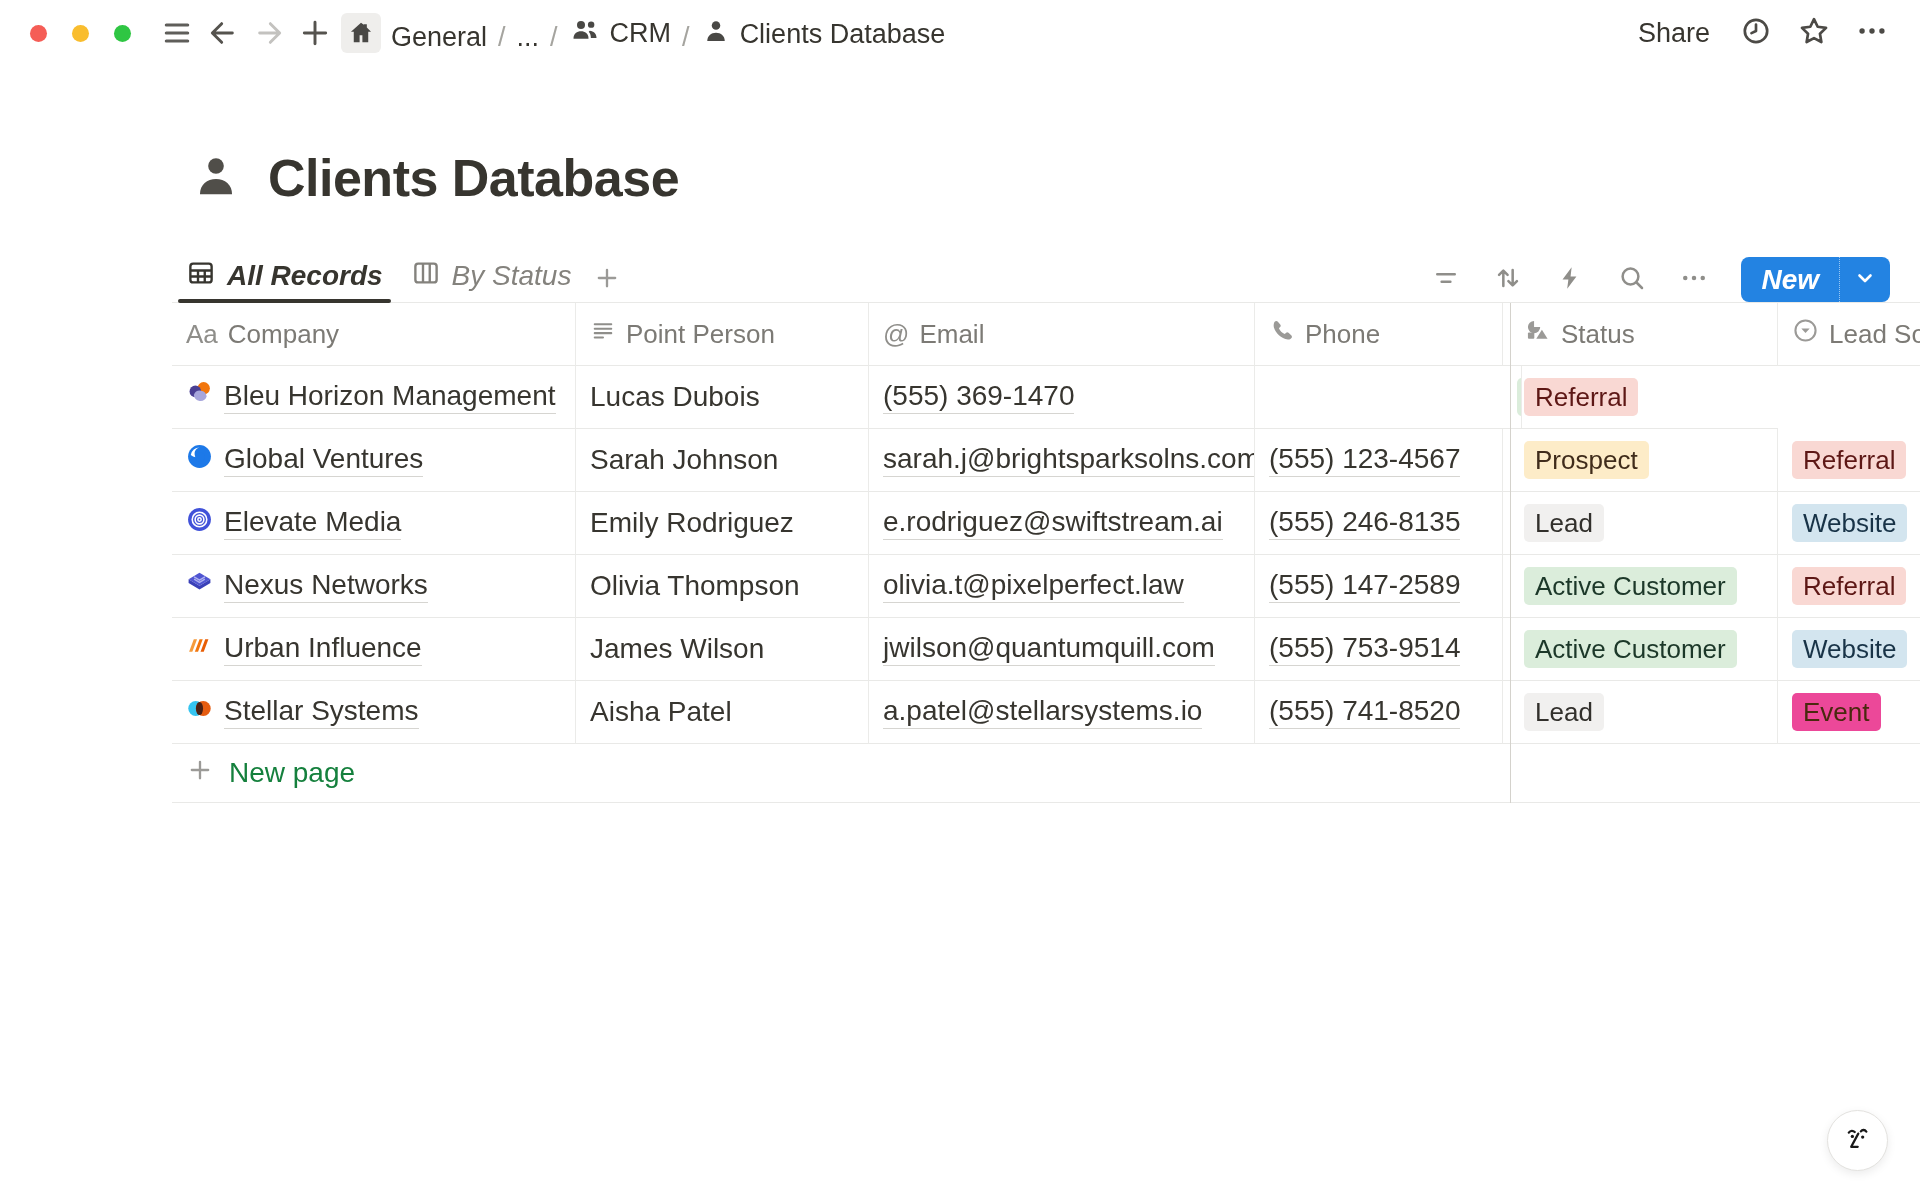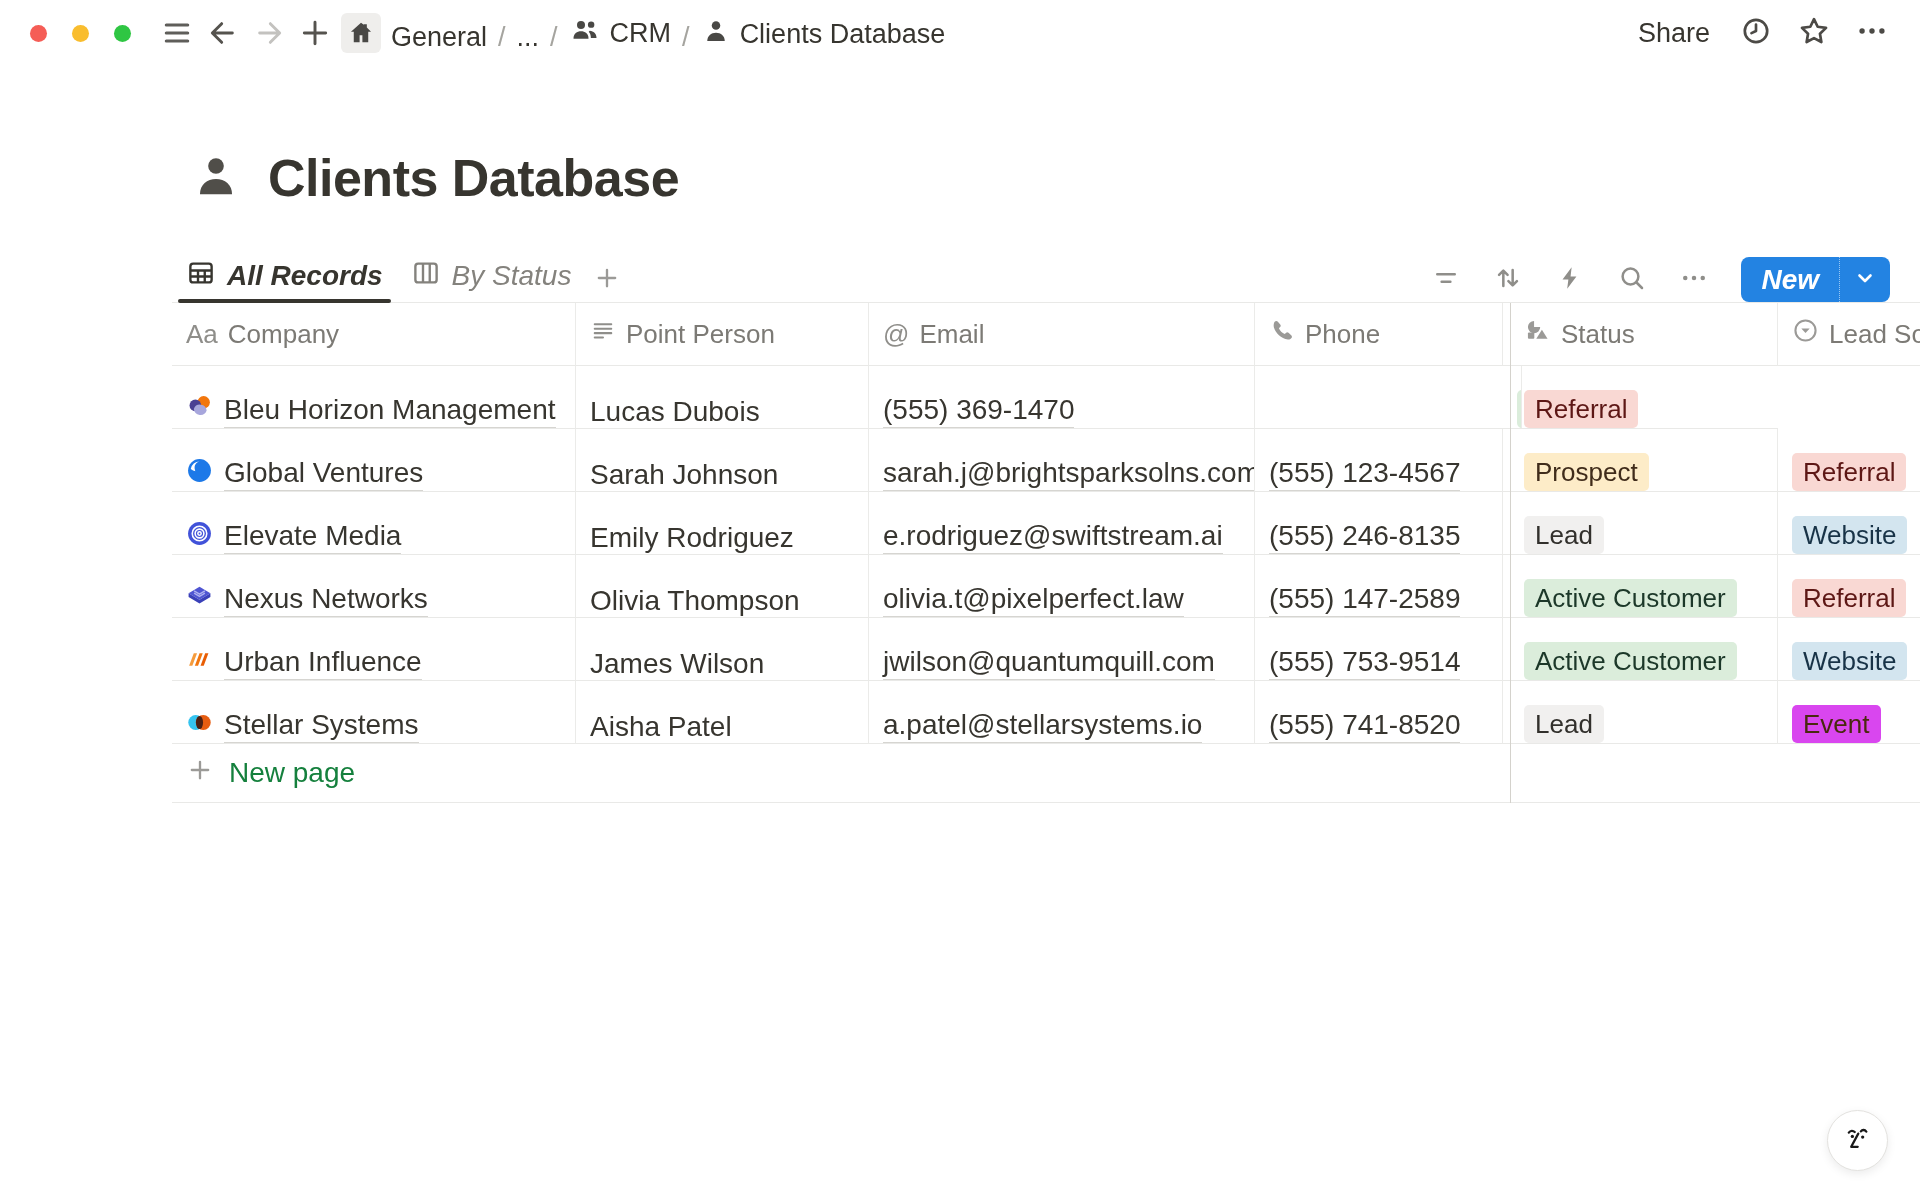--- a/index.html
+++ b/index.html
@@ -39,21 +39,21 @@
   .va-icon { width:42px; height:42px; display:flex; align-items:center; justify-content:center; border-radius:6px; cursor:pointer; }
   .new-btn { display:flex; align-items:stretch; height:45px; border-radius:8px; overflow:hidden; color:#fff; cursor:pointer; margin-left:6px; }
   .new-main { display:flex; align-items:center; padding:0 20px; font-size:28px; font-weight:700; }
   .new-chev { display:flex; align-items:center; padding:0 13px; border-left:1px dotted rgba(255,255,255,0.55); }
 
   
   .table { position:absolute; left:172px; top:303px; width:1748px; }
   .trow { display:grid; grid-template-columns:404px 293px 386px 248px 7px 268px 142px; }
   .thead { height:63px; color:#7c7a75; font-size:26px; }
   .thead .cell { display:flex; align-items:center; gap:10px; }
-  .cell { padding:0 4px 0 14px; display:flex; align-items:flex-end; overflow:hidden; white-space:nowrap; border-bottom:1px solid #e9e9e7; }
+  .cell { padding:0 4px 0 14px; display:flex; align-items:center; overflow:hidden; white-space:nowrap; border-bottom:1px solid #e9e9e7; }
   .cell.vline { border-right:1px solid #ebebe9; }
   .spacer { border-bottom:1px solid #e9e9e7; }
   .drow { height:63px; font-size:28px; }
   .company { gap:11px; font-weight:500; }
   .u { border-bottom:1.5px solid #d6d5d1; padding-bottom:1px; }
   .badge { font-size:26px; line-height:1.25; padding:3px 11px; border-radius:5px; font-weight:400; }
   .heavy-divider { position:absolute; left:1338px; top:0; width:1px; background:#d4d2cc; }
   .newpage-row { height:59px; display:flex; align-items:center; gap:15px; color:#15803d; font-size:28px; border-bottom:1px solid #e9e9e7; padding-left:14px; cursor:pointer; }
 
   
@@ -449,21 +449,21 @@
             <span class="u">a.patel@stellarsystems.io</span>
           </div>
           <div class="cell vline">
             <span class="u">(555) 741-8520</span>
           </div>
           <div class="spacer"></div>
           <div class="cell vline">
             <span class="badge" style="background: rgb(241, 240, 239); color: rgb(50, 48, 44);">Lead</span>
           </div>
           <div class="cell">
-            <span class="badge" style="background: #d946ef; color: rgb(73, 41, 14);">Event</span>
+            <span class="badge" style="background: #ec4899; color: rgb(73, 41, 14);">Event</span>
           </div>
         </div>
       </div>
 
     <div class="newpage-row">
       <span>
         <svg width="28" height="28" viewBox="0 0 24 24" fill="none" stroke="#9b9a97" stroke-width="2" stroke-linecap="round">
             <path d="M12 5v14M5 12h14"></path>
           </svg>
       </span>

